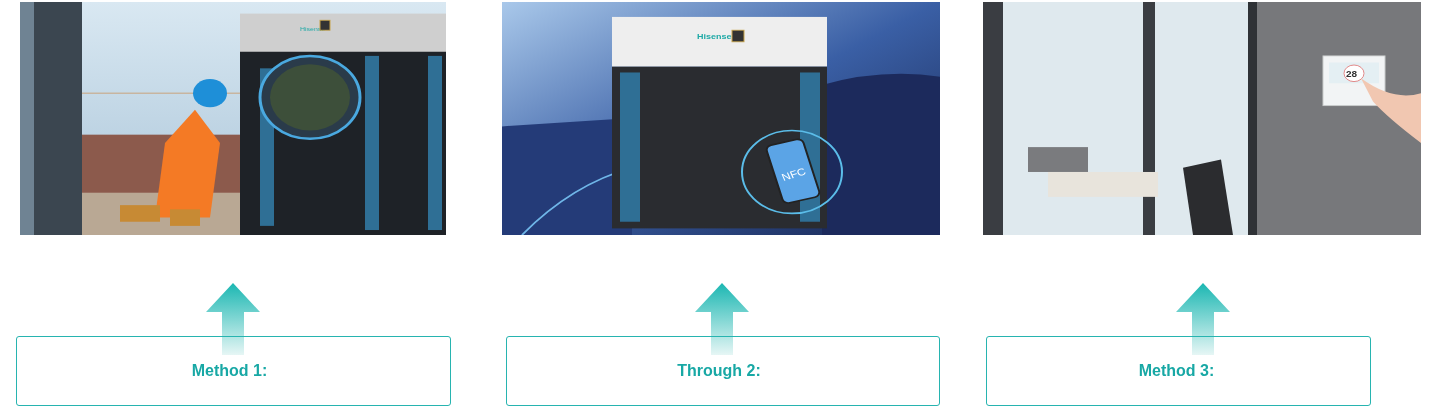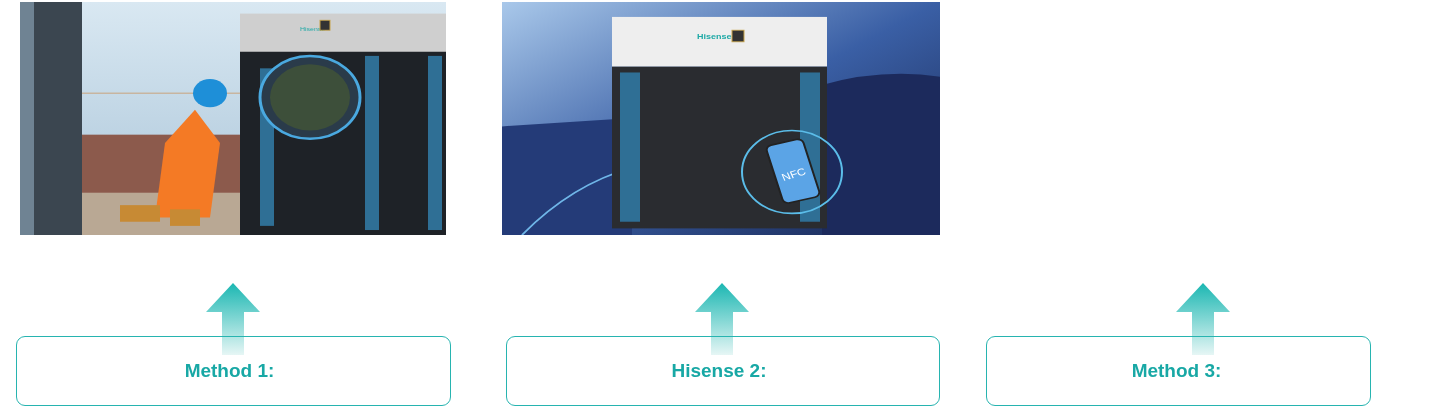--- a/index.html
+++ b/index.html
@@ -4,23 +4,23 @@
 <style>
   html, body { margin: 0; padding: 0; background: #ffffff; }
   body { width: 1435px; height: 418px; position: relative; overflow: hidden; font-family: "Liberation Sans", sans-serif; }
   .panel { position: absolute; top: 0; height: 418px; }
   .photo { position: absolute; top: 2px; height: 233px; overflow: hidden; text-decoration: underline; }
   .photo svg { display: block; width: 100%; height: 100%; }
   .arrow { position: absolute; top: 283px; width: 54px; height: 72px; }
   .arrow svg { display: block; width: 100%; height: 100%; }
   .method-box {
     position: absolute; top: 336px; height: 70px; box-sizing: border-box;
-    border: 1.5px solid #27b4b0; border-radius: 9px; background: transparent;
+    border: 1.5px solid #27b4b0; border-radius: 3px; background: transparent;
     display: flex; align-items: center; justify-content: center;
-    font-size: 19px; color: #1fa9a6; white-space: nowrap;
+    font-size: 16px; color: #1fa9a6; white-space: nowrap;
   }
   .method-box .label { font-weight: bold; color: #18a8a5; margin-right: 8px; }
   .method-box .desc { color: #21aaa8; }
 </style>
 </head>
 <body>
 
 <div class="panel" style="left:0;width:470px;">
   <div class="photo" style="left:20px;width:426px;">
     <svg viewBox="0 0 426 281" preserveAspectRatio="none">
@@ -97,25 +97,42 @@
       <defs>
           <linearGradient id="ag2" x1="0" y1="0" x2="0" y2="1">
             <stop offset="0" stop-color="#1bb7b2"></stop>
             <stop offset="1" stop-color="#e6f6f5"></stop>
           </linearGradient>
         </defs>
       <path d="M27 0 L54 29 L38 29 L38 72 L16 72 L16 29 L0 29 Z" fill="url(#ag2)"></path>
     </svg>
   </div>
   <div class="method-box" style="left:26px;width:434px;">
-    <span class="label">Hisense 2:</span>
+    <span class="label">Through 2:</span>
   </div>
 </div>
 
 <div class="panel" style="left:960px;width:475px;">
+  <div class="photo" style="left:23px;width:438px;">
+    <svg viewBox="0 0 438 281" preserveAspectRatio="none">
+      <rect width="438" height="281" fill="#dfe9ee"></rect>
+      <rect x="0" y="0" width="20" height="281" fill="#3a3d42"></rect>
+      <rect x="160" y="0" width="12" height="281" fill="#3a3d42"></rect>
+      <rect x="272" y="0" width="166" height="281" fill="#77787b"></rect>
+      <rect x="265" y="0" width="9" height="281" fill="#2f3236"></rect>
+      <rect x="45" y="175" width="60" height="30" fill="#7a7b7e"></rect>
+      <rect x="65" y="205" width="110" height="30" fill="#e8e4dc"></rect>
+      <path d="M200 200 L238 190 L250 281 L210 281 Z" fill="#2b2c2f"></path>
+      <rect x="340" y="65" width="62" height="60" fill="#f2f4f5" stroke="#c9cbcc"></rect>
+      <rect x="346" y="73" width="50" height="25" fill="#e4eff3"></rect>
+      <circle cx="371" cy="86" r="10" fill="#ffffff" stroke="#e08080"></circle>
+      <text x="363" y="91" font-size="10" font-weight="bold" fill="#333" font-family="Liberation Sans, sans-serif">28</text>
+      <path d="M378 92 Q410 120 438 110 L438 170 Q405 140 390 120 Z" fill="#f1c7b1"></path>
+    </svg>
+  </div>
   <div class="arrow" style="left:216px;">
     <svg viewBox="0 0 54 72">
       <defs>
           <linearGradient id="ag3" x1="0" y1="0" x2="0" y2="1">
             <stop offset="0" stop-color="#1bb7b2"></stop>
             <stop offset="1" stop-color="#e6f6f5"></stop>
           </linearGradient>
         </defs>
       <path d="M27 0 L54 29 L38 29 L38 72 L16 72 L16 29 L0 29 Z" fill="url(#ag3)"></path>
     </svg>

